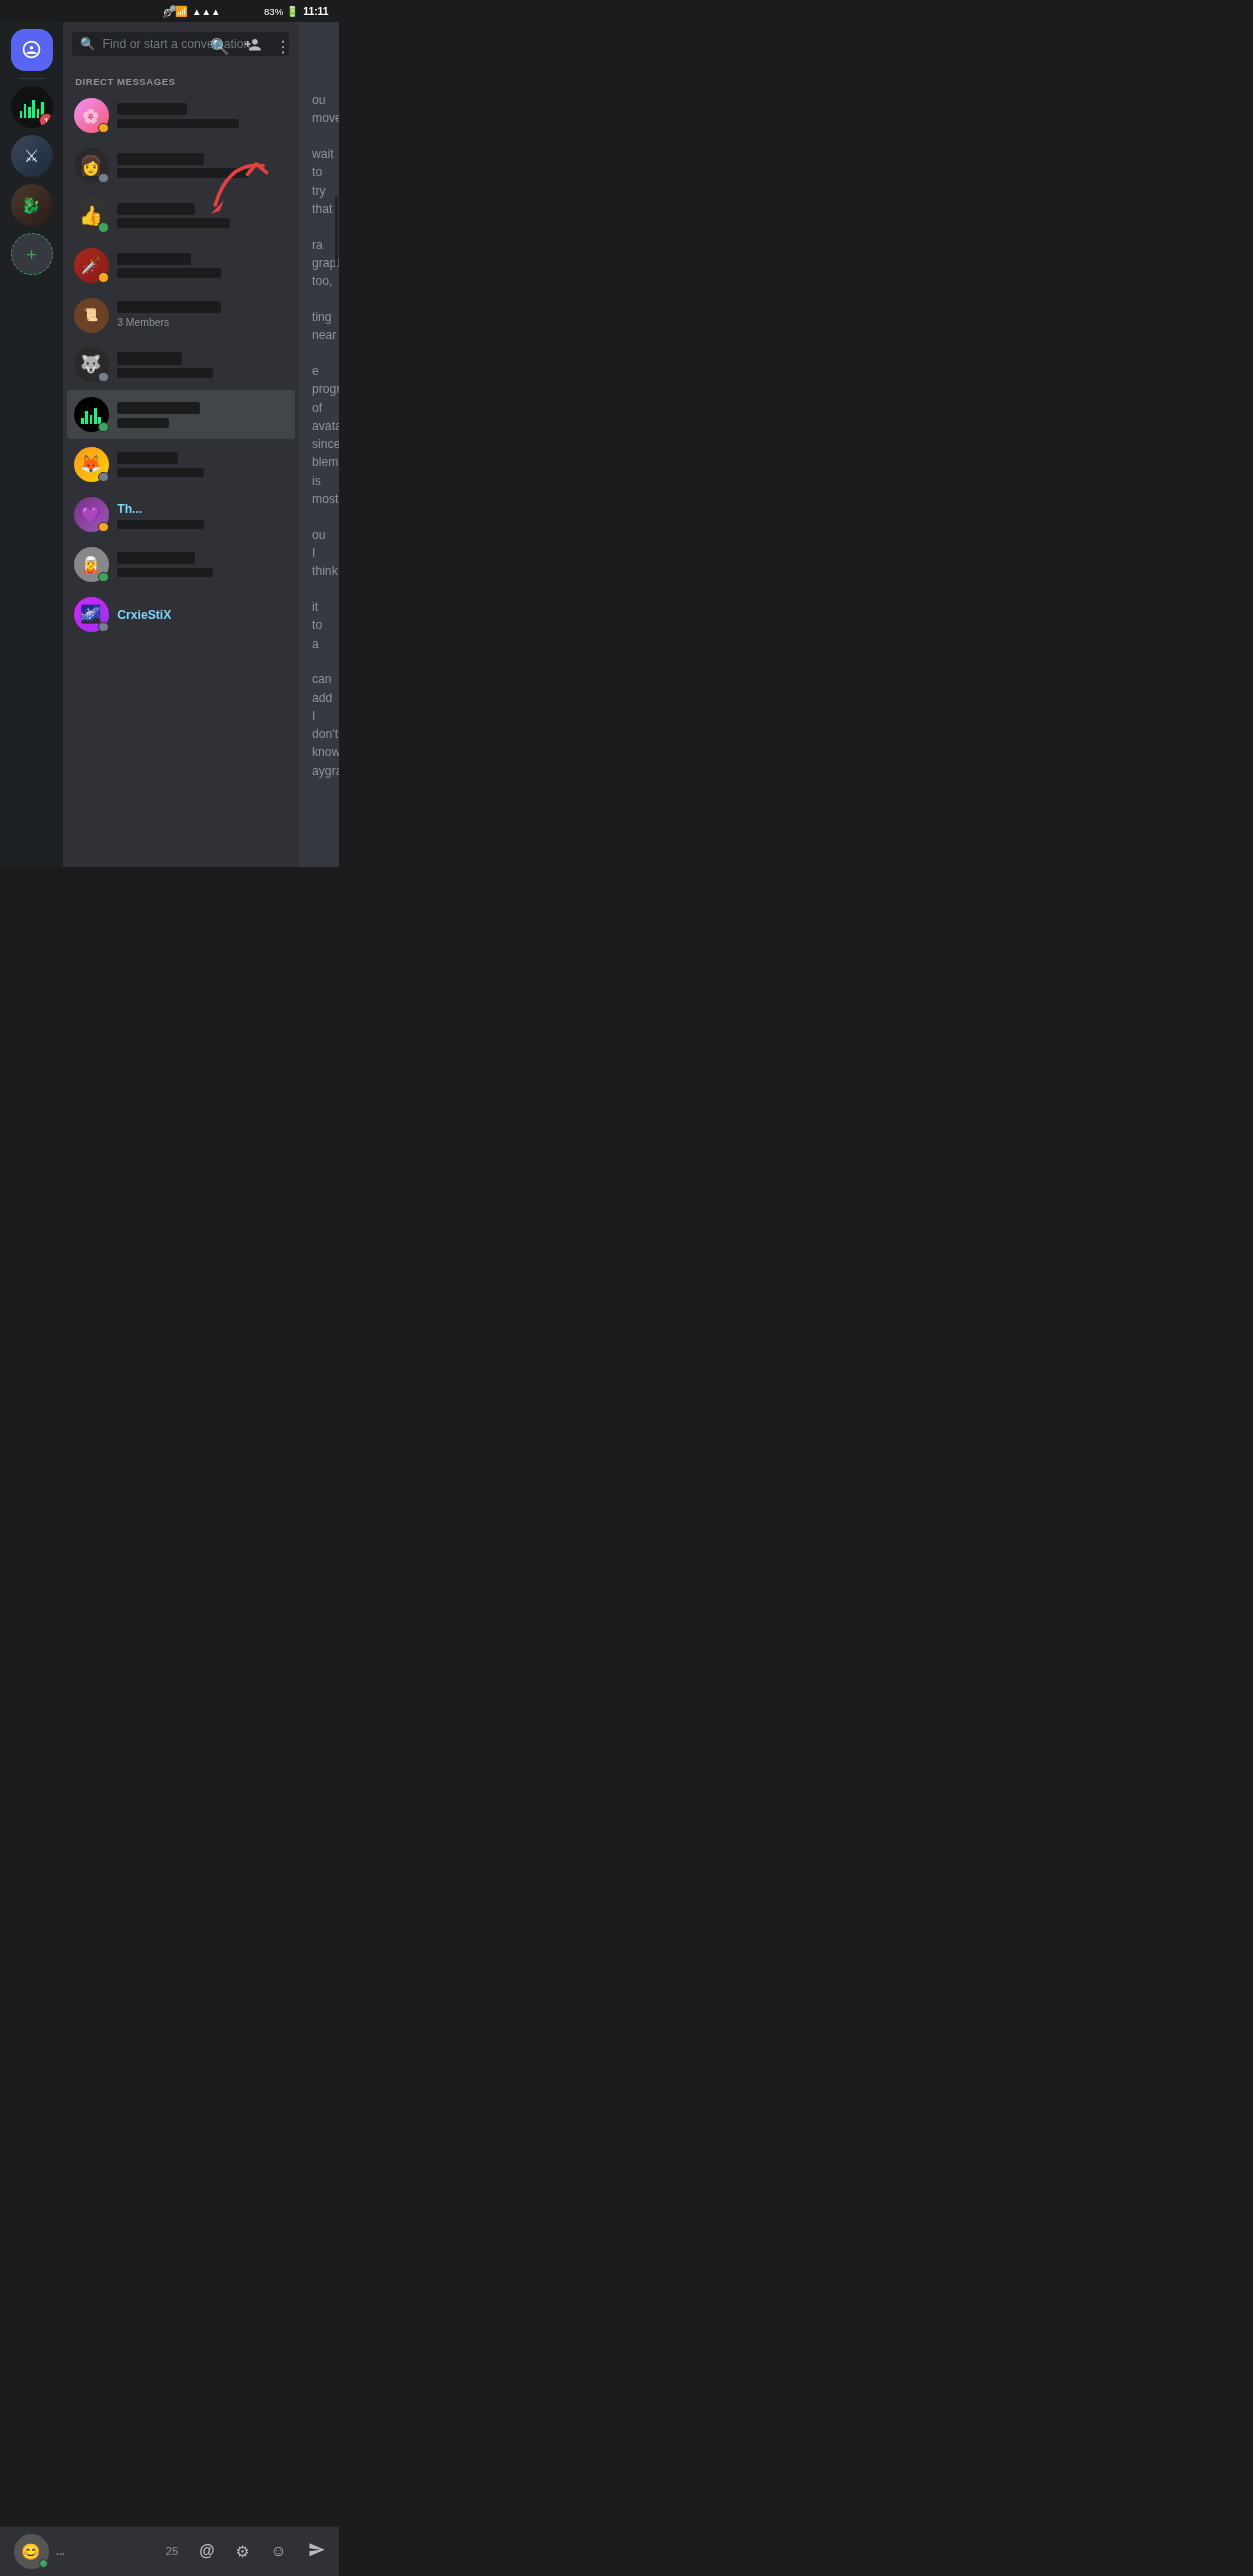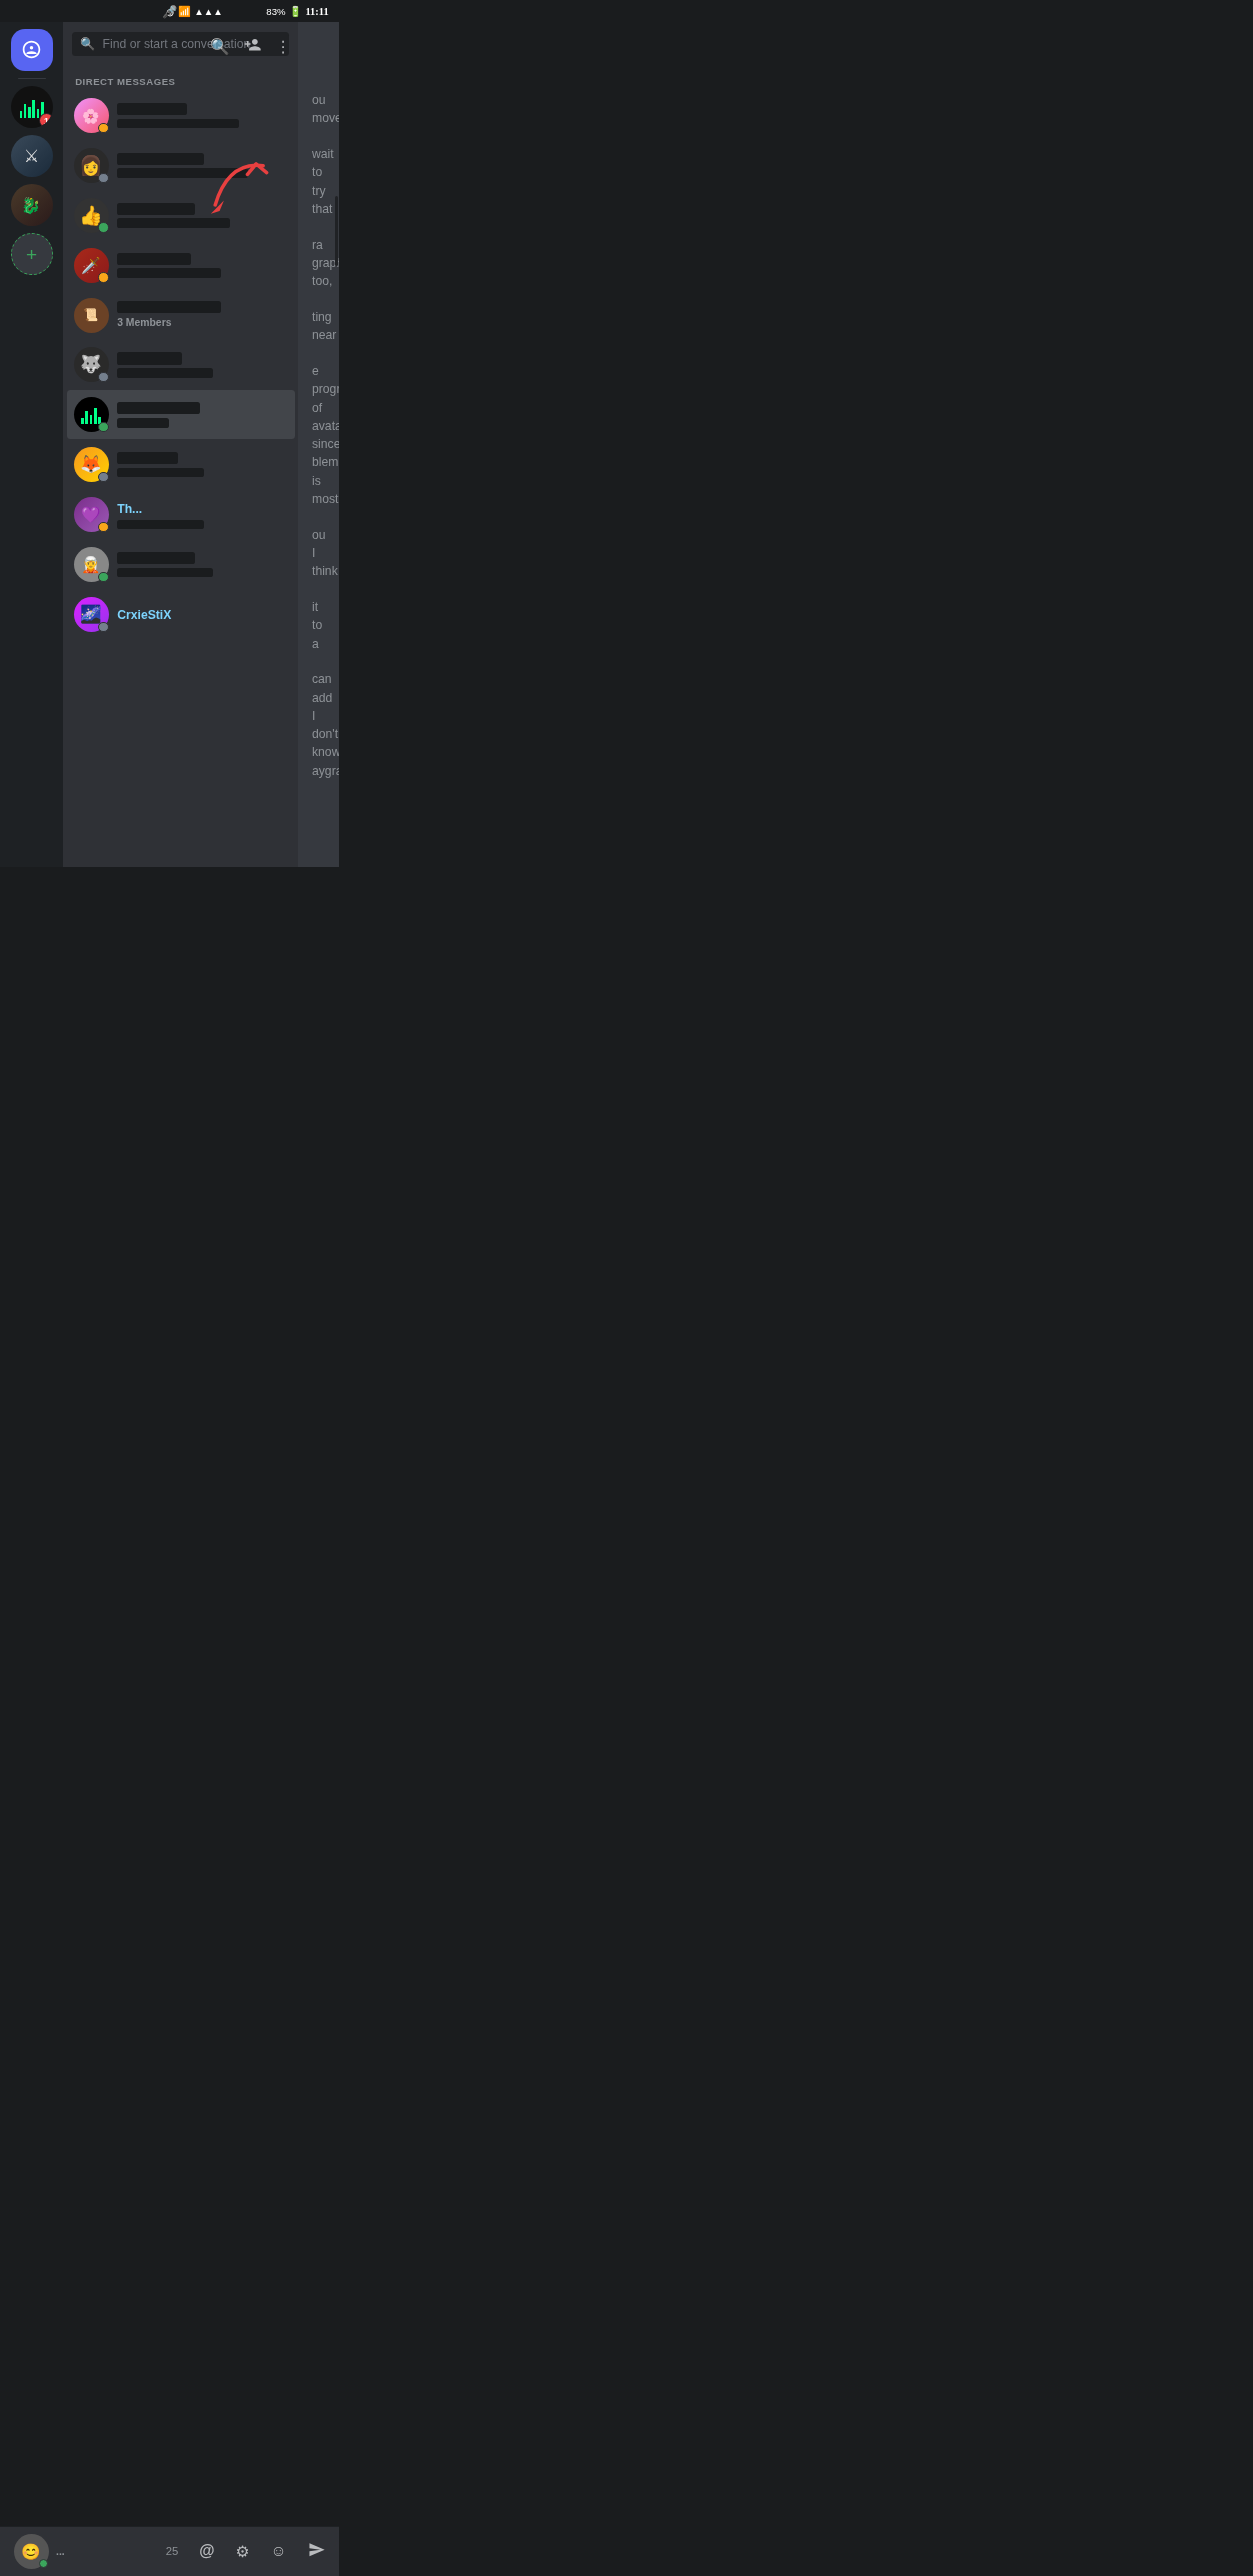--- a/index.html
+++ b/index.html
@@ -27,21 +27,20 @@
       color: #fff;
     }
     .status-icons {
       display: flex;
       align-items: center;
       gap: 3.5px;
     }
     .status-time {
       font-weight: 600;
       font-size: 10.4px;
-      font-family: Liberation Serif, serif;
     }
 
     
     .app-container {
       display: flex;
       height: calc(100% - 24.4px);
       position: relative;
     }
 
     
@@ -307,21 +306,20 @@
       color: transparent;
       border-radius: 2.6px;
       height: 9.6px;
       display: block;
       margin-top: 3.5px;
     }
 
     .members-count {
       font-size: 10.4px;
       color: #8e9297;
-      font-weight: bold;
     }
 
     
     .chat-panel {
       flex: 1;
       background: #36393f;
       position: relative;
       overflow: hidden;
     }
 

